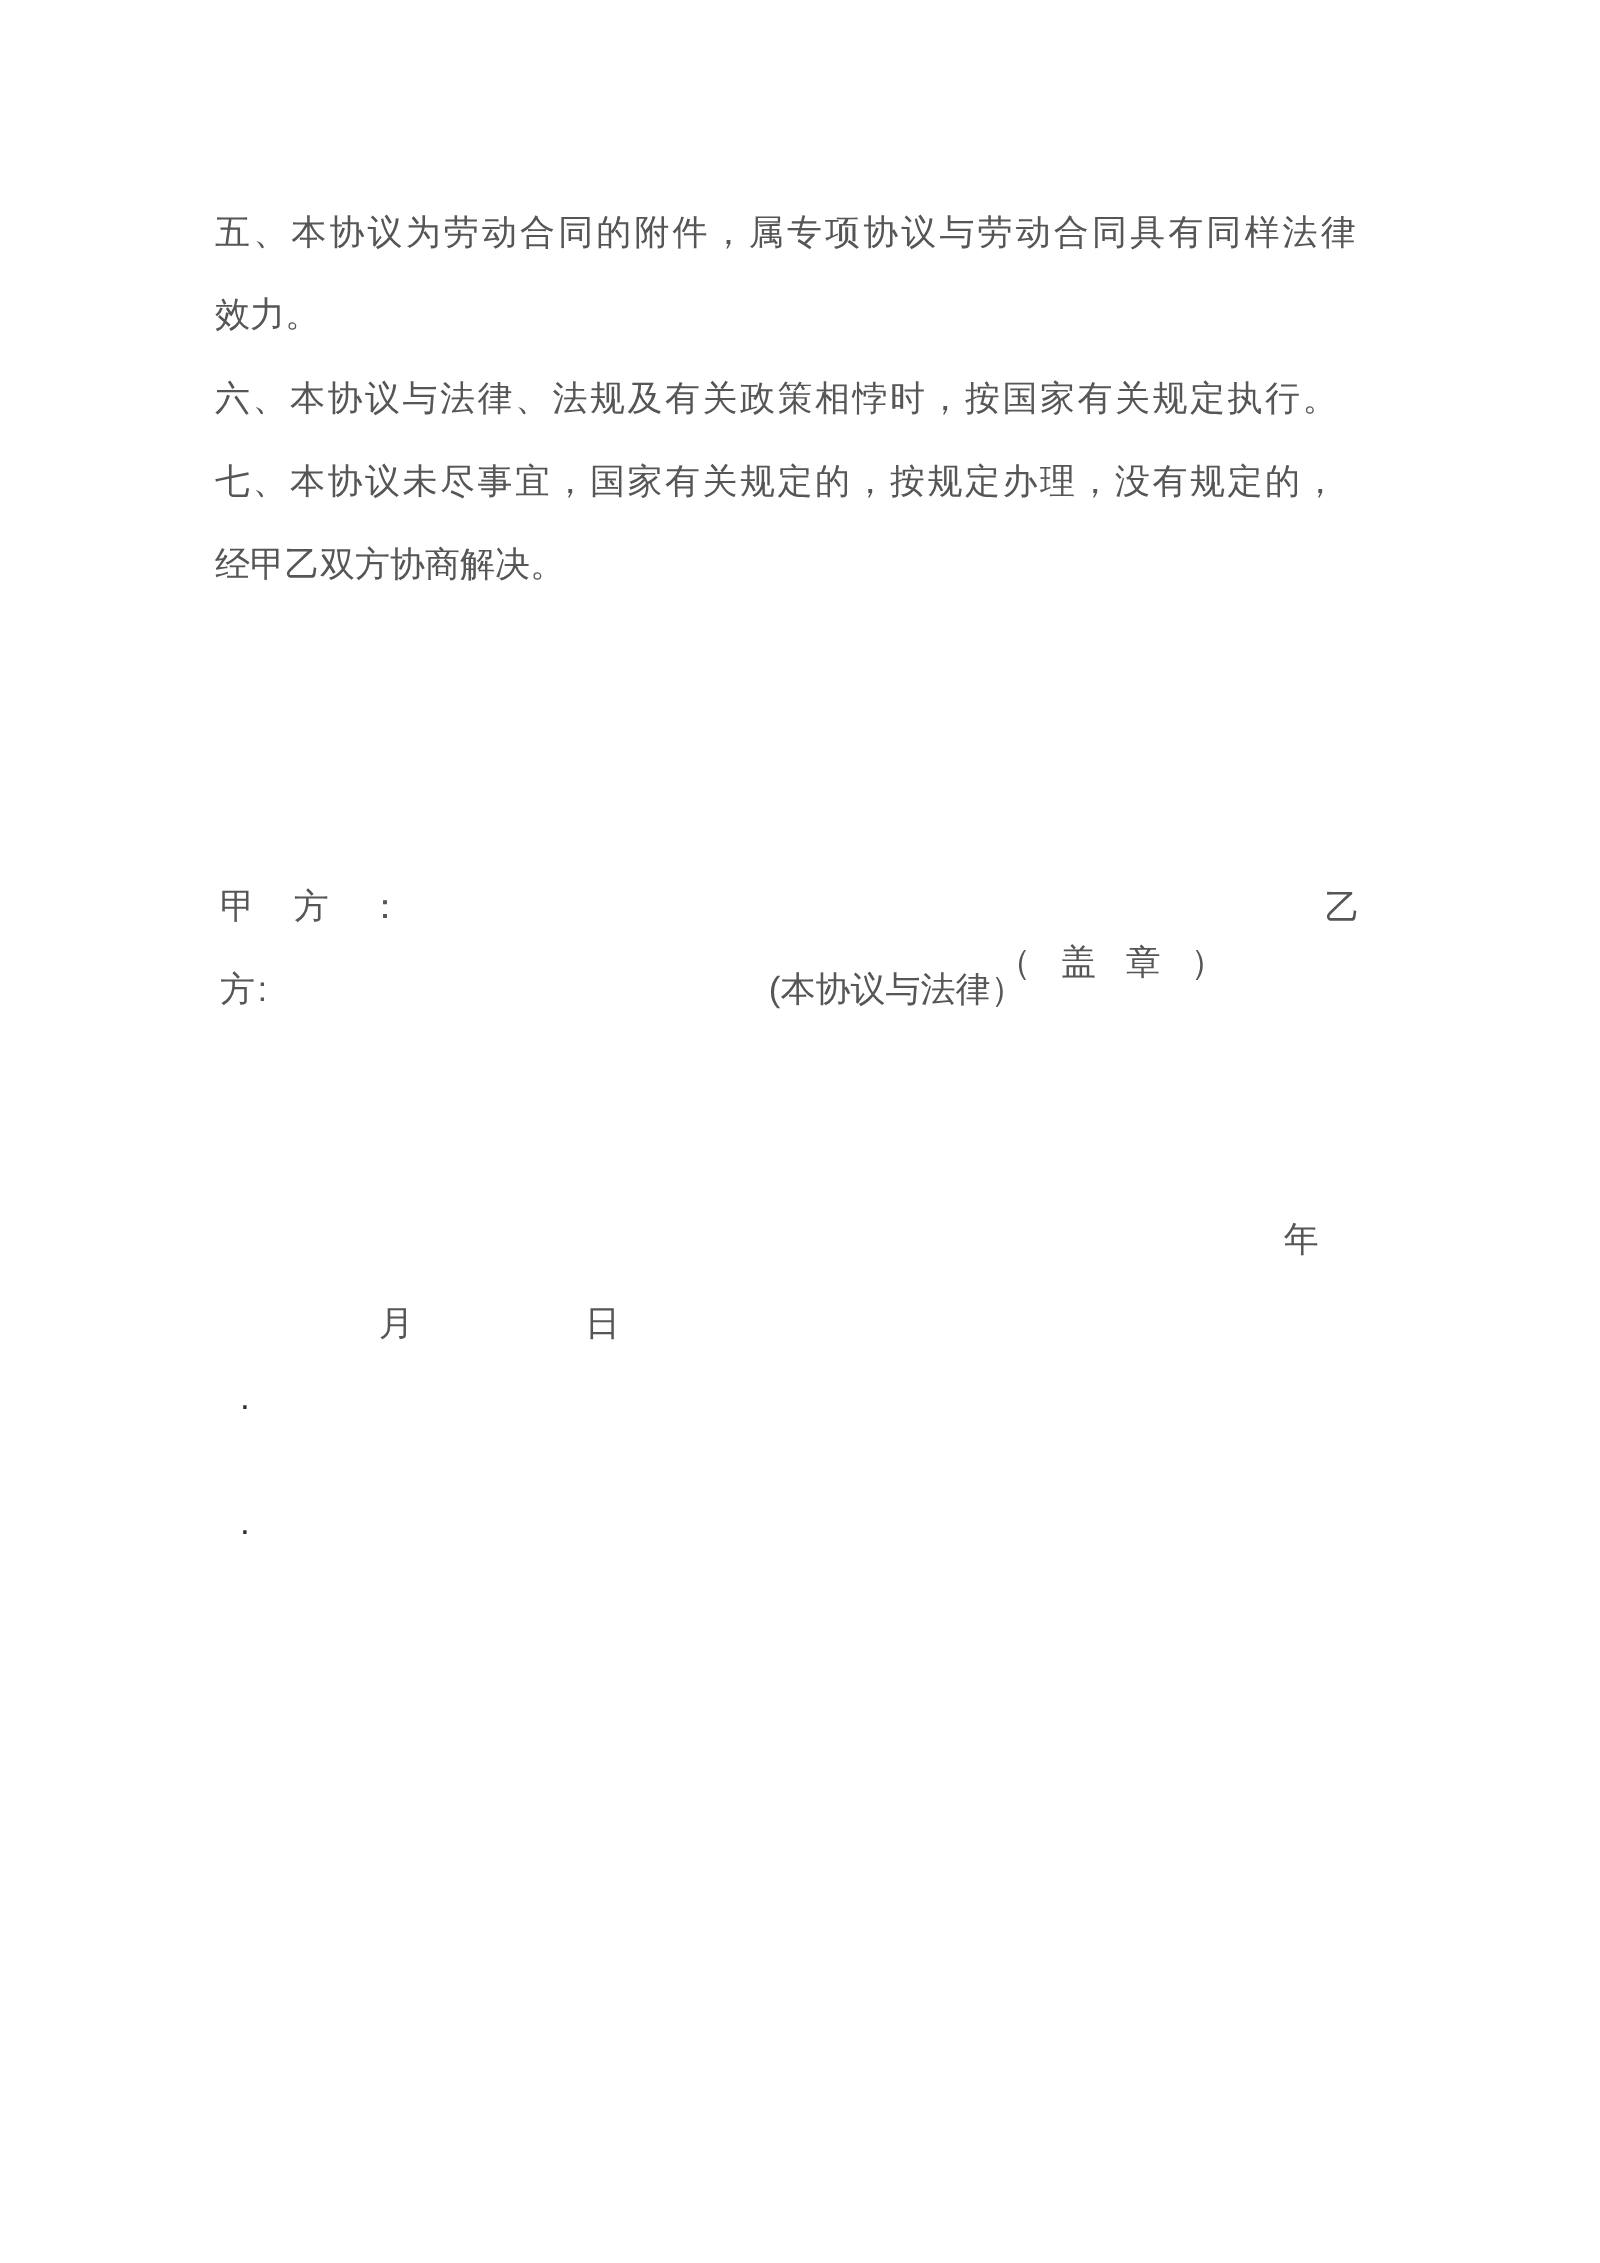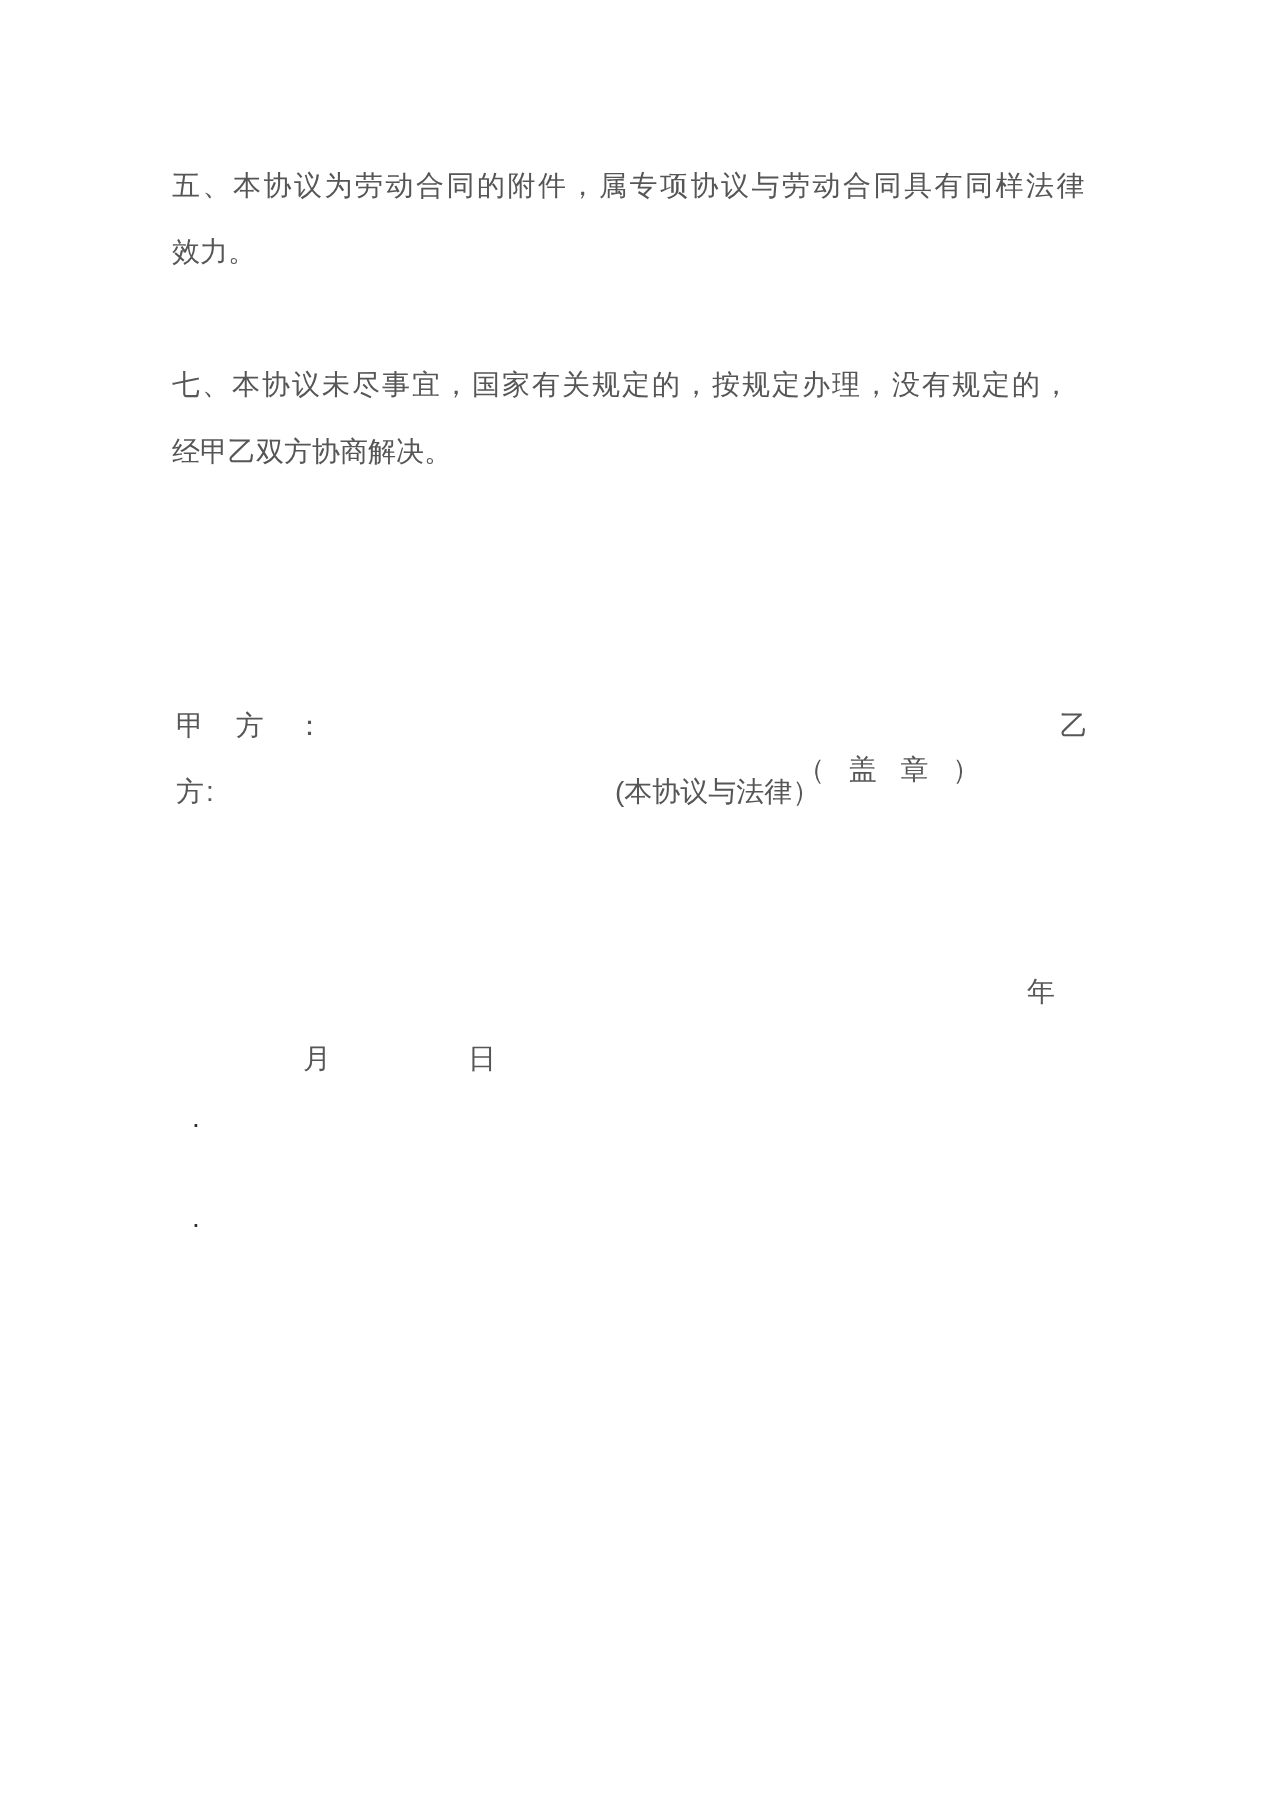--- a/index.html
+++ b/index.html
@@ -26,21 +26,21 @@
   }
   
   .l1 { top: 166px; letter-spacing: 2.5px; }
   .l2 { top: 232px; text-align: center; }
   .l3 { top: 299px; letter-spacing: 2px; }
   .l4 { top: 365px; letter-spacing: 2px; }
   .l5 { top: 432px; }
   .l6 { top: 498px; }
 
   
-  .sig-a-label   { top: 706px; left: 176px;  letter-spacing: 12px; }
+  .sig-a-label   { top: 706px; left: 176px;  letter-spacing: 12px; font-family: Liberation Serif, serif; }
   .sig-seal      { top: 706px; left: 797px;  letter-spacing: 8px; margin-top: 44px; }
   .sig-b-start   { top: 706px; left: 1060px; }
   .sig-b-cont    { top: 772px; left: 176px;  letter-spacing: 2px; }
   .sig-sign-note { top: 772px; left: 615px; }
 
   
   .date-year  { top: 972px;  left: 1027px; }
   .date-month { top: 1039px; left: 303px; }
   .date-day   { top: 1039px; left: 468px; }
 
@@ -49,20 +49,21 @@
   .dot1 { top: 1098px; left: 192px; }
   .dot2 { top: 1198px; left: 192px; }
 </style>
 </head>
 <body>
 
 <div class="page">
 
   <div class="line l1">五、本协议为劳动合同的附件，属专项协议与劳动合同具有同样法律</div>
   <div class="line l2">效力。</div>
+  <div class="line l3">六、本协议与法律、法规及有关政策相悖时，按国家有关规定执行。</div>
   <div class="line l5">经甲乙双方协商解决。</div>
   <div class="line l4">七、本协议未尽事宜，国家有关规定的，按规定办理，没有规定的，</div>
 
   <div class="line sig-a-label">甲 方 ：</div>
   <div class="line sig-seal">（ 盖 章 ）</div>
   <div class="line sig-b-start">乙</div>
   <div class="line sig-b-cont">方:</div>
   <div class="line sig-sign-note">(本协议与法律）</div>
 
   <div class="line date-year">年</div>

